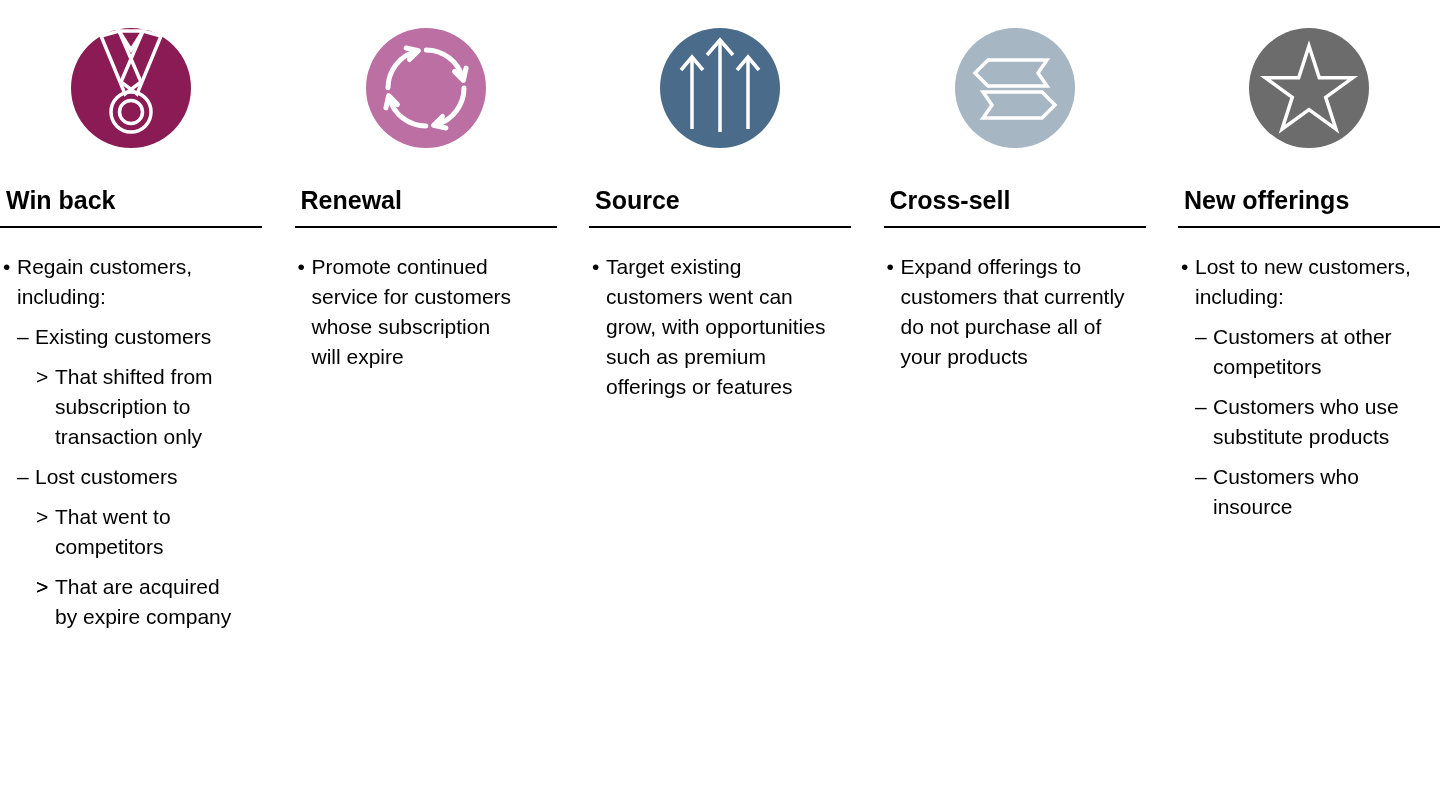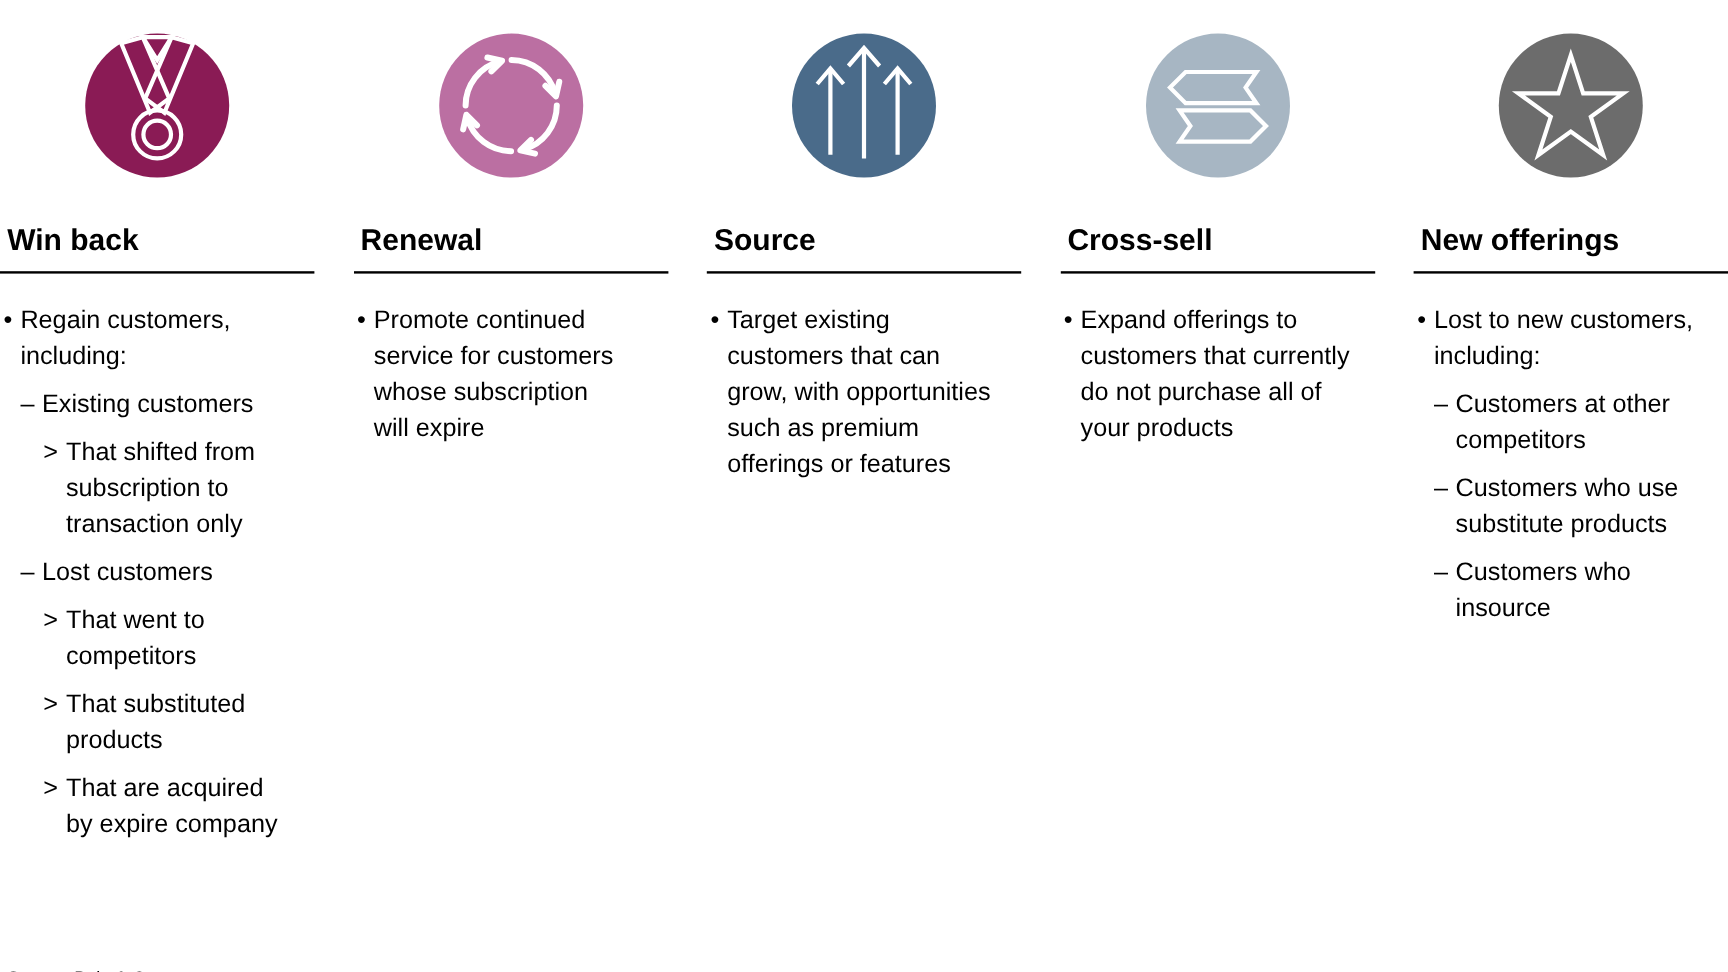--- a/index.html
+++ b/index.html
@@ -87,22 +87,21 @@
     <div class="list">
           <div class="li lvl0"><span class="mk">•</span><span class="tx">Regain customers,
 including:</span></div>
           <div class="li lvl1"><span class="mk">–</span><span class="tx">Existing customers</span></div>
           <div class="li lvl2"><span class="mk">&gt;</span><span class="tx">That shifted from
 subscription to
 transaction only</span></div>
           <div class="li lvl1"><span class="mk">–</span><span class="tx">Lost customers</span></div>
           <div class="li lvl2"><span class="mk">&gt;</span><span class="tx">That went to
 competitors</span></div>
-          <div class="li lvl2"><span class="mk">&gt;</span><span class="tx">That substituted
-products</span></div>
+          <div class="li lvl2"><span class="mk">&gt;</span></div>
           <div class="li lvl2"><span class="mk">&gt;</span><span class="tx">That are acquired
 by expire company</span></div>
         </div>
   </div>
       <div class="col">
     <div class="circle" style="background: rgb(187, 111, 162);">
           <svg viewBox="0 0 120 120" width="120" height="120">
             <g fill="none" stroke="#fff" stroke-width="5" stroke-linecap="round" stroke-linejoin="round">
               <circle cx="60" cy="60" r="38" stroke-dasharray="49 10.69"></circle>
               <path d="M-8,-6 L3,0 L-8,6" transform="translate(70.5,96.5) rotate(163.9)"></path>
@@ -129,21 +128,21 @@
               <path d="M32,101 L32,29"></path>
               <path d="M21,42 L32,29 L43,42"></path>
               <path d="M88,101 L88,29"></path>
               <path d="M77,42 L88,29 L99,42"></path>
             </g>
           </svg>
         </div>
     <div class="title">Source</div>
     <div class="list">
           <div class="li lvl0"><span class="mk">•</span><span class="tx">Target existing
-customers that can
+customers went can
 grow, with opportunities
 such as premium
 offerings or features</span></div>
         </div>
   </div>
       <div class="col">
     <div class="circle" style="background: rgb(167, 182, 195);">
           <svg viewBox="0 0 120 120" width="120" height="120">
             <g fill="none" stroke="#fff" stroke-width="3.5" stroke-linejoin="miter">
               <polygon points="33,32 92,32 83,45 92,58 33,58 20,45"></polygon>

